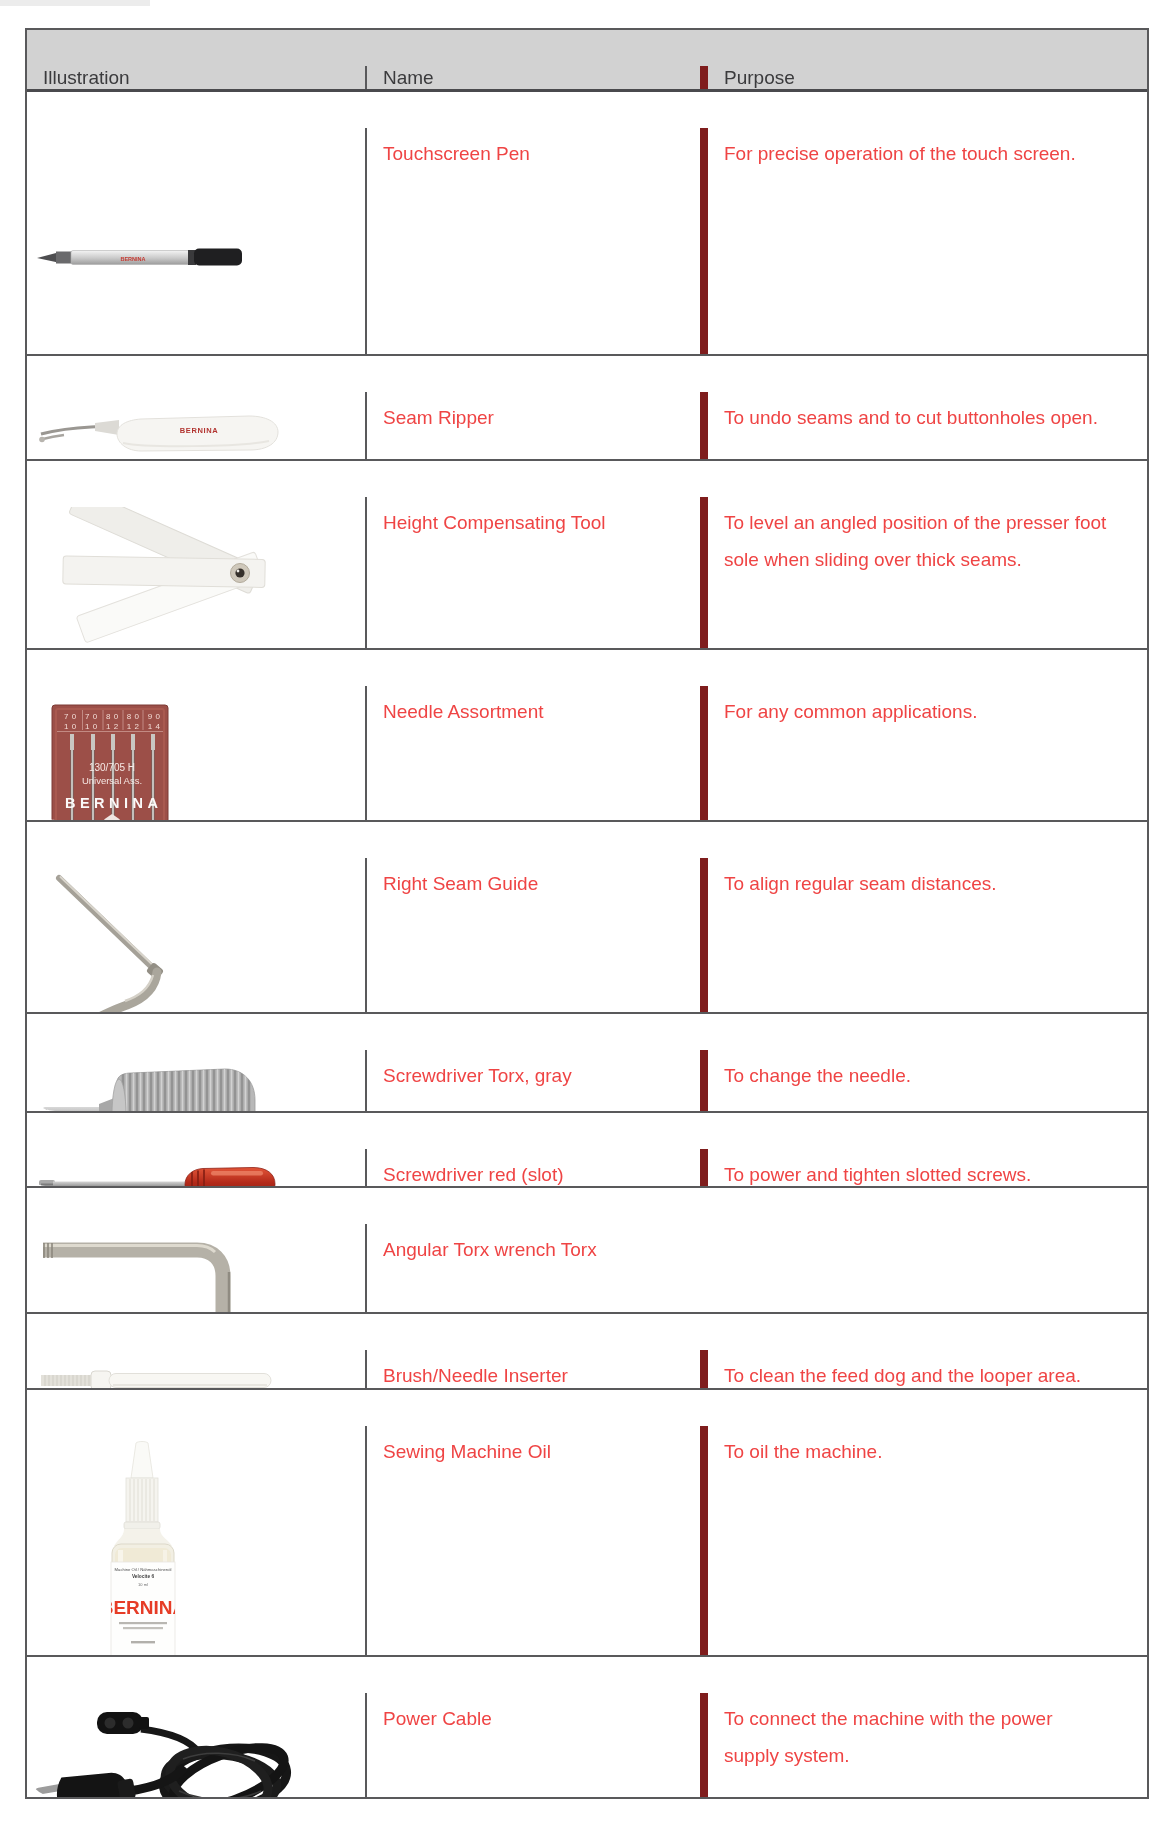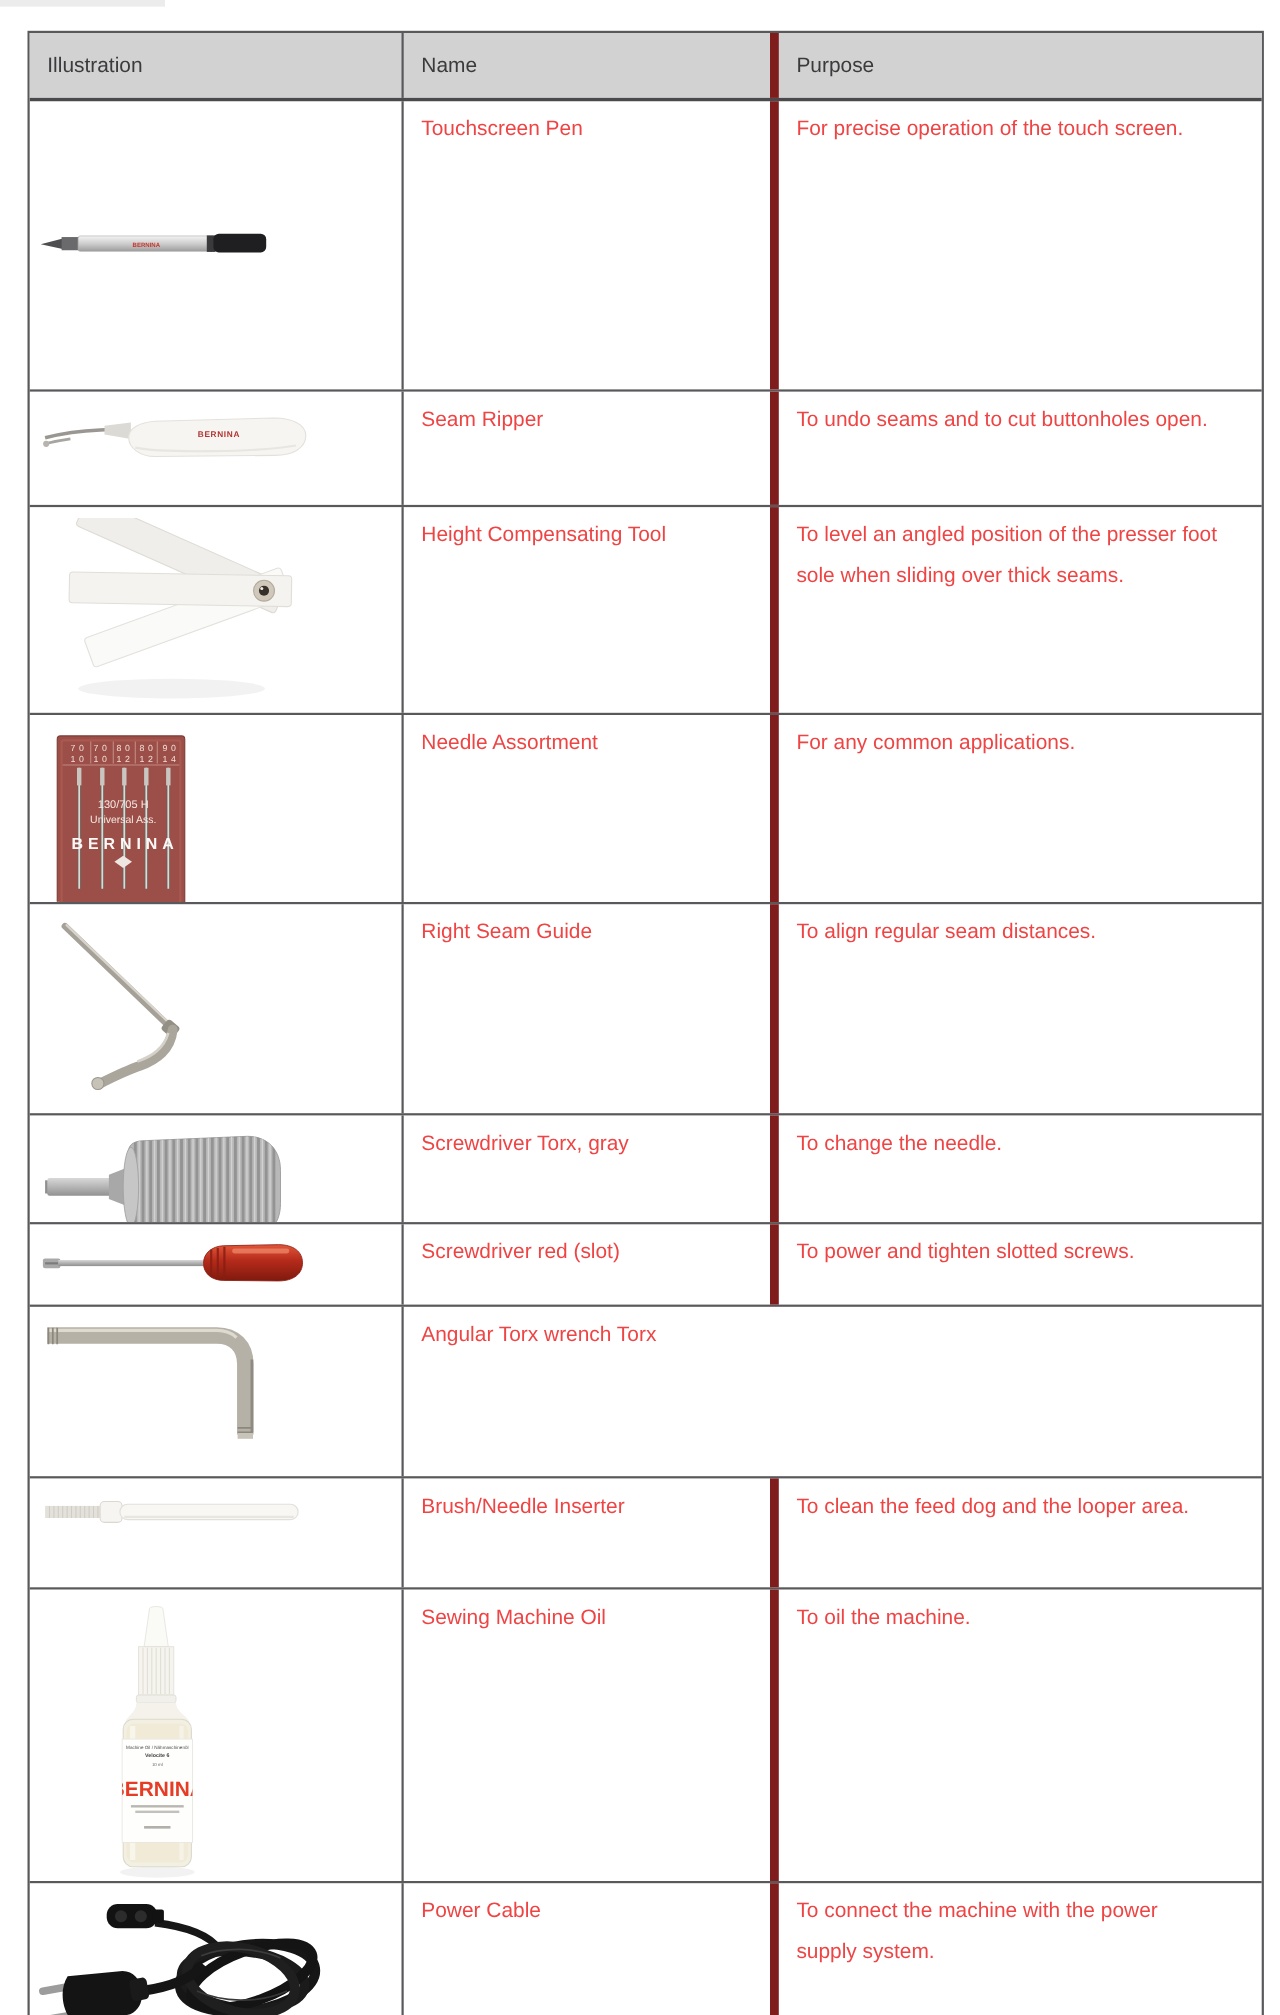--- a/index.html
+++ b/index.html
@@ -3,21 +3,21 @@
 <meta charset="utf-8">
 <style>
   html,body{margin:0;padding:0;background:#ffffff;}
   #canvas{position:relative;width:1164px;height:1832px;background:#ffffff;overflow:hidden;
           font-family:"Liberation Sans",sans-serif;color:#3b3b3d;}
   #page-artifact{position:absolute;left:0;top:0;width:150px;height:6px;background:#ececec;}
   .doc-table{position:absolute;left:25px;top:28px;width:1120px;border:2px solid #59595b;background:#fff;}
   .thead{display:flex;height:62px;background:#d2d2d2;border-bottom:3px solid #4a4a4d;box-sizing:border-box;}
   .tr{display:flex;border-bottom:2px solid #59595b;box-sizing:border-box;}
   .tr:last-child{border-bottom:none;}
-  .td,.th{box-sizing:border-box;position:relative;}
+  .td,.th{box-sizing:border-box;position:relative;margin-top:36px;}
   .c1{width:338px;}
   .c2{width:335px;border-left:2px solid #59595b;}
   .c3{width:443px;border-left:8px solid #7f1d1d;}
   .th{display:flex;align-items:center;padding-left:16px;font-size:19px;color:#3b3b3d;}
   .txt{padding:7px 16px 0 16px;font-size:19px;line-height:37px;color:#ef4444;}
   .txt span{display:block;}
   .c3 .txt span{max-width:384px;}
   .illus{overflow:hidden;border-radius:28px;}
   .illus svg{position:absolute;display:block;}
 </style>
@@ -310,21 +310,21 @@
             <span>Screwdriver red (slot)</span>
           </div>
         </div>
       <div class="td c3">
           <div class="txt">
             <span>To power and tighten slotted screws.</span>
           </div>
         </div>
     </div>
 
-    <div class="tr" style="height:156px">
+    <div class="tr" style="height:126px">
       <div class="td c1 illus">
         <svg style="left:12px;top:10px" width="210" height="114" viewBox="0 0 210 114">
           <path d="M4,16 L158,16 C174,16 184,26 184,42 L184,106" stroke="#b5b1a7" stroke-width="15" fill="none"></path>
           <path d="M4,11.5 L158,11.5 C166,11.5 172,14 176,18" stroke="#dedacf" stroke-width="3" fill="none"></path>
           <path d="M190,38 L190,104" stroke="#8f8b81" stroke-width="2.5"></path>
           <g stroke="#8c887e" stroke-width="1.6">
               <line x1="5" y1="9" x2="5" y2="24"></line>
               <line x1="9" y1="9" x2="9" y2="24"></line>
               <line x1="13" y1="9" x2="13" y2="24"></line>
             </g>
@@ -335,21 +335,21 @@
             </g>
         </svg>
       </div>
       <div class="td c2">
           <div class="txt">
             <span>Angular Torx wrench Torx</span>
           </div>
         </div>
     </div>
 
-    <div class="tr" style="height:101px">
+    <div class="tr" style="height:76px">
       <div class="td c1 illus">
         <svg style="left:12px;top:16px" width="240" height="30" viewBox="0 0 240 30">
           <rect x="2" y="9" width="52" height="11" fill="#e3e1da"></rect>
           <g stroke="#cfcdc5" stroke-width="1">
               <line x1="6" y1="9" x2="6" y2="20"></line>
               <line x1="10" y1="9" x2="10" y2="20"></line>
               <line x1="14" y1="9" x2="14" y2="20"></line>
               <line x1="18" y1="9" x2="18" y2="20"></line>
               <line x1="22" y1="9" x2="22" y2="20"></line>
               <line x1="26" y1="9" x2="26" y2="20"></line>

